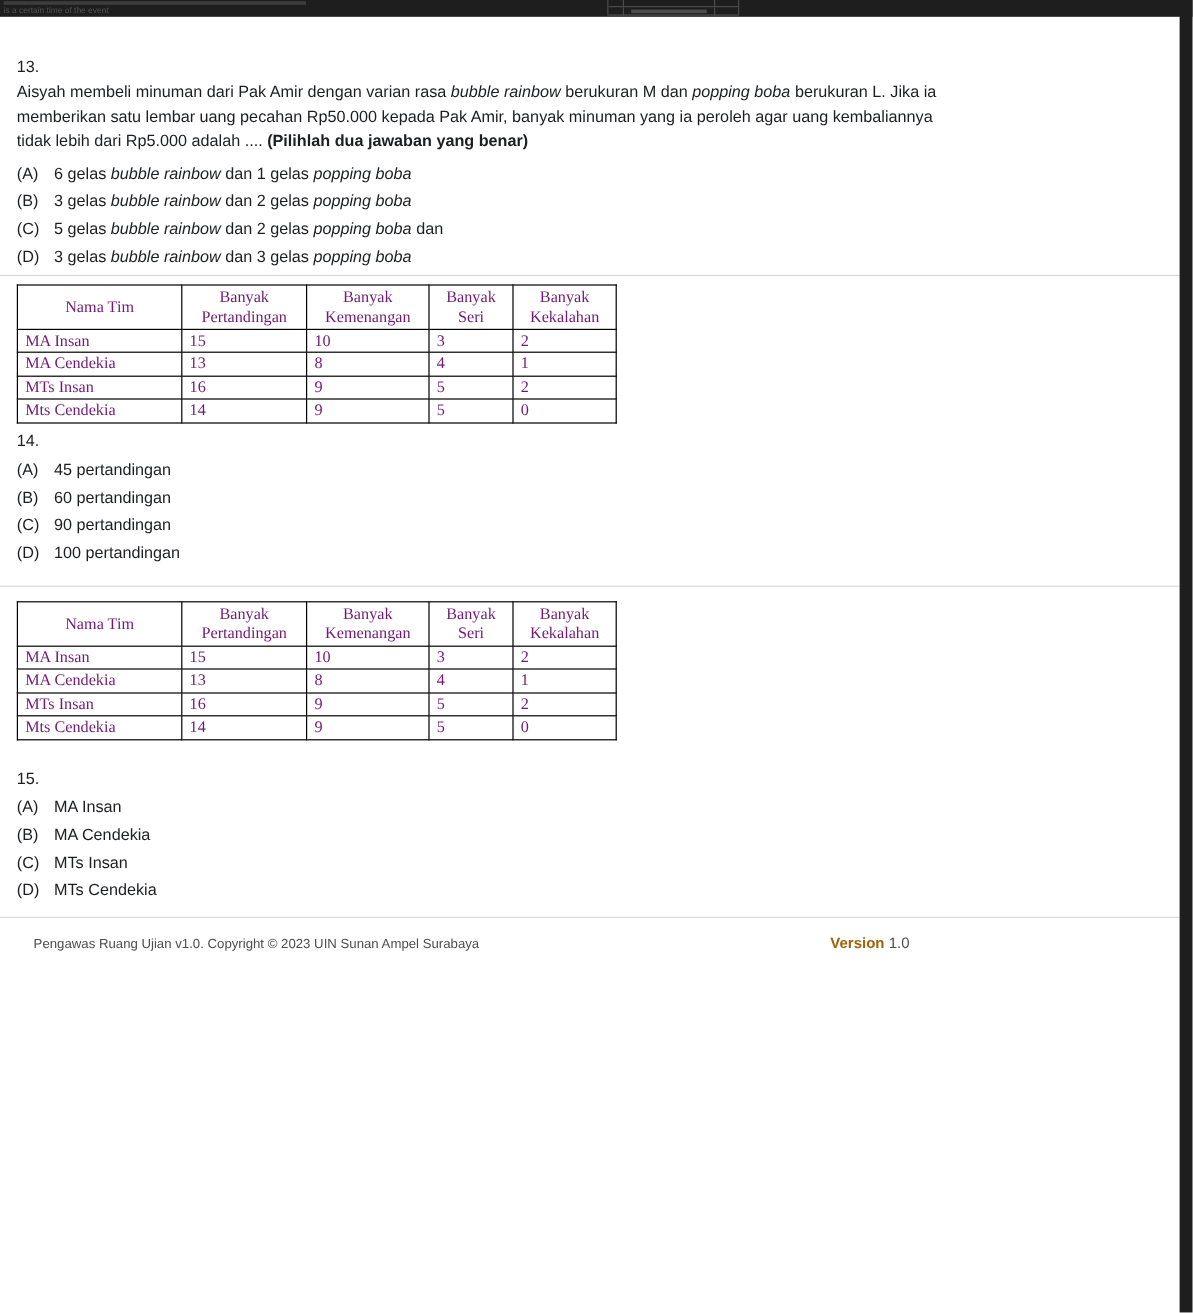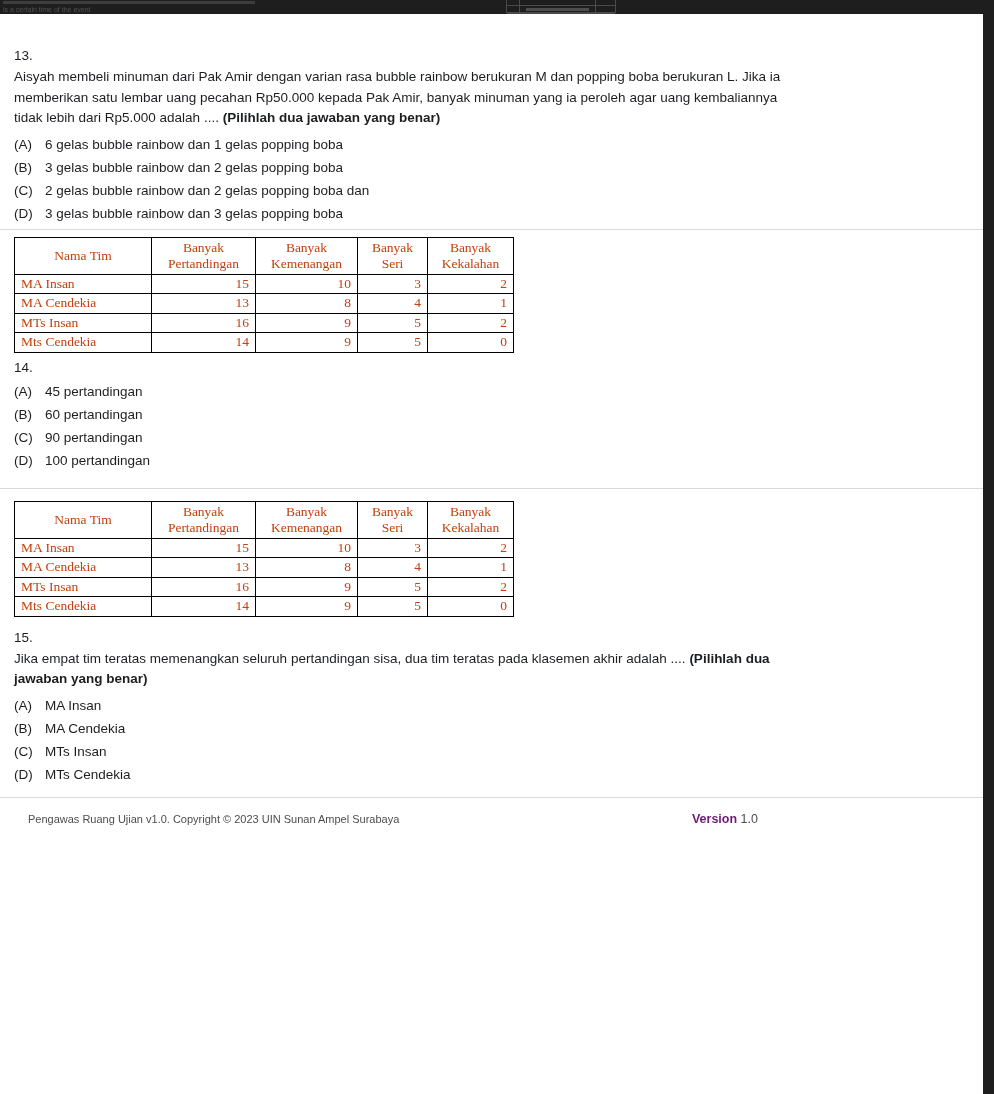--- a/index.html
+++ b/index.html
@@ -16,48 +16,48 @@
     display:grid;grid-template-columns:13px 1fr 19px;grid-template-rows:6px 8px;
     border:1px solid #4a4a4a;box-sizing:border-box;
   }
   .frag-table .fc{border-right:1px solid #4a4a4a;border-bottom:1px solid #4a4a4a;position:relative;}
   .frag-table .fc:nth-child(3n){border-right:0;}
   .cell-smudge{position:absolute;left:8%;top:30%;width:84%;height:40%;background:#4e4e4e;}
   .chrome-right{position:absolute;top:0;right:0;width:11px;height:100%;background:#1e1e1e;z-index:5;}
   
   .page{position:absolute;top:14px;left:0;width:801px;box-sizing:border-box;padding:0 17px 0 14px;}
   .qnum{margin:0;font-size:13.5px;line-height:16px;font-weight:400;}
-  .mt34{margin-top:34px;} .mt7{margin-top:7px;} .mt8{margin-top:13px;} .mt12{margin-top:12px;}
+  .mt34{margin-top:34px;} .mt7{margin-top:7px;} .mt8{margin-top:24px;} .mt12{margin-top:12px;}
   .qbody{margin:3px 0 0 0;font-size:13.5px;line-height:20.5px;max-width:952px;}
-  .it{} .bd{font-weight:700;}
+  .it{font-style:italic;} .bd{font-weight:700;}
   .opts{margin:8px 0 0 0;}
   .opt{display:flex;margin:0 0 7px 0;font-size:13.5px;line-height:16px;}
   .opt-label{flex:0 0 31px;}
   .divider{height:0;border:0;border-top:1px solid #d9d9d9;margin:0 0 0 -14px;width:983px;}
   .div2{margin-top:19px;} .div3{margin-top:14px;}
   
   .table-wrap{width:499px;}
   table.standings{
     border-collapse:collapse;table-layout:fixed;width:499px;
-    font-family:"Liberation Serif","DejaVu Serif",serif;font-size:13.5px;color:#c2410c;
+    font-family:"Liberation Serif","DejaVu Serif",serif;font-size:13.5px;color:#701a75;
   }
   table.standings col.c1{width:137px;} table.standings col.c2{width:104px;}
   table.standings col.c3{width:102px;} table.standings col.c4{width:70px;}
   table.standings col.c5{width:86px;}
   table.standings th{
     border:1px solid #000;font-weight:400;text-align:center;vertical-align:middle;
     white-space:pre-line;padding:2px 4px;line-height:16px;
   }
-  table.standings td{border:1px solid #000;text-align:right;padding:1px 6px;line-height:16.5px;}
+  table.standings td{border:1px solid #000;text-align:left;padding:1px 6px;line-height:16.5px;}
   table.standings td.team{text-align:left;}
   
   .footer{display:flex;justify-content:space-between;align-items:baseline;margin-top:14px;padding:0 26px 0 14px;gap:28px;}
   .copy{font-size:11px;color:#4d4d4d;}
   .version{font-size:12.5px;color:#4d4d4d;}
-  .version b{color:#701a75;font-weight:700;}
+  .version b{color:#a16207;font-weight:700;}
 </style>
 </head>
 <body>
 
 <div class="viewport">
 
   <div class="chrome-top">
     <div class="frag-smudge"></div>
     <div class="frag-line">is a certain time of the event</div>
     <div class="frag-table">
@@ -82,21 +82,21 @@
         <div class="opt">
           <span class="opt-label">(A)</span>
           <span class="opt-text"><span>6 gelas </span><span class="it">bubble rainbow</span><span> dan 1 gelas </span><span class="it">popping boba</span></span>
         </div>
         <div class="opt">
           <span class="opt-label">(B)</span>
           <span class="opt-text"><span>3 gelas </span><span class="it">bubble rainbow</span><span> dan 2 gelas </span><span class="it">popping boba</span></span>
         </div>
         <div class="opt">
           <span class="opt-label">(C)</span>
-          <span class="opt-text"><span>2 gelas </span><span class="it">bubble rainbow</span><span> dan 2 gelas </span><span class="it">popping boba</span><span> dan</span></span>
+          <span class="opt-text"><span>5 gelas </span><span class="it">bubble rainbow</span><span> dan 2 gelas </span><span class="it">popping boba</span><span> dan</span></span>
         </div>
         <div class="opt">
           <span class="opt-label">(D)</span>
           <span class="opt-text"><span>3 gelas </span><span class="it">bubble rainbow</span><span> dan 3 gelas </span><span class="it">popping boba</span></span>
         </div>
       </div>
     </section>
 
     <hr class="divider">
 
@@ -229,21 +229,20 @@
               <td>9</td>
               <td>5</td>
               <td>0</td>
             </tr>
           </tbody>
         </table>
       </div>
 
     <section>
       <div class="qnum mt8">15.</div>
-      <p class="qbody"><span>Jika empat tim teratas memenangkan seluruh pertandingan sisa, dua tim teratas pada klasemen akhir adalah .... </span><span class="bd">(Pilihlah dua jawaban yang benar)</span></p>
       <div class="opts">
         <div class="opt">
           <span class="opt-label">(A)</span>
           <span class="opt-text"><span>MA Insan</span></span>
         </div>
         <div class="opt">
           <span class="opt-label">(B)</span>
           <span class="opt-text"><span>MA Cendekia</span></span>
         </div>
         <div class="opt">

